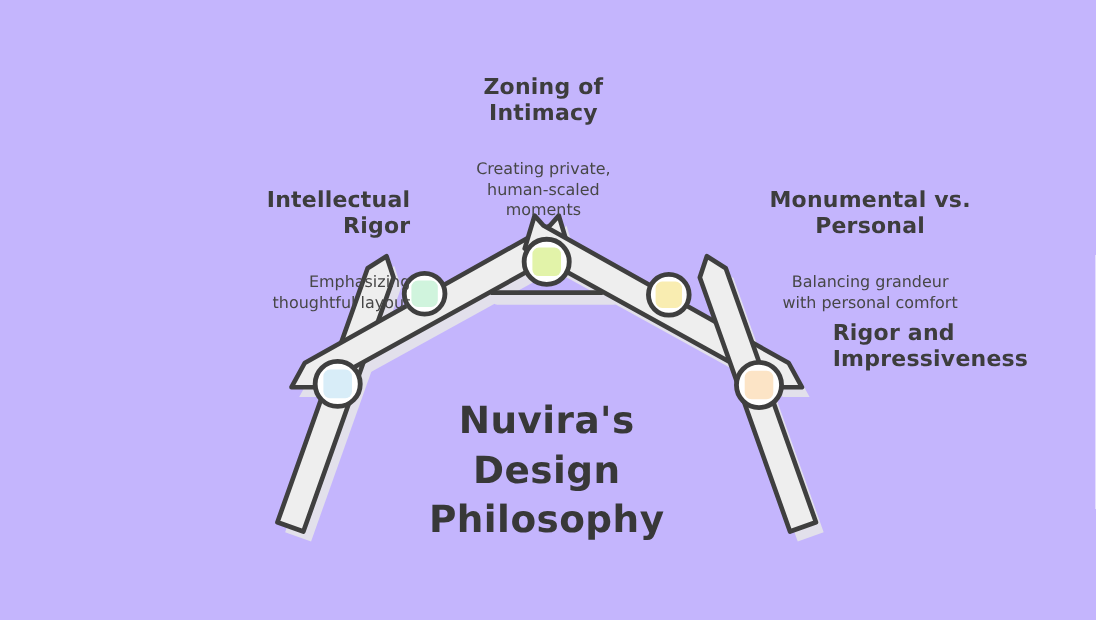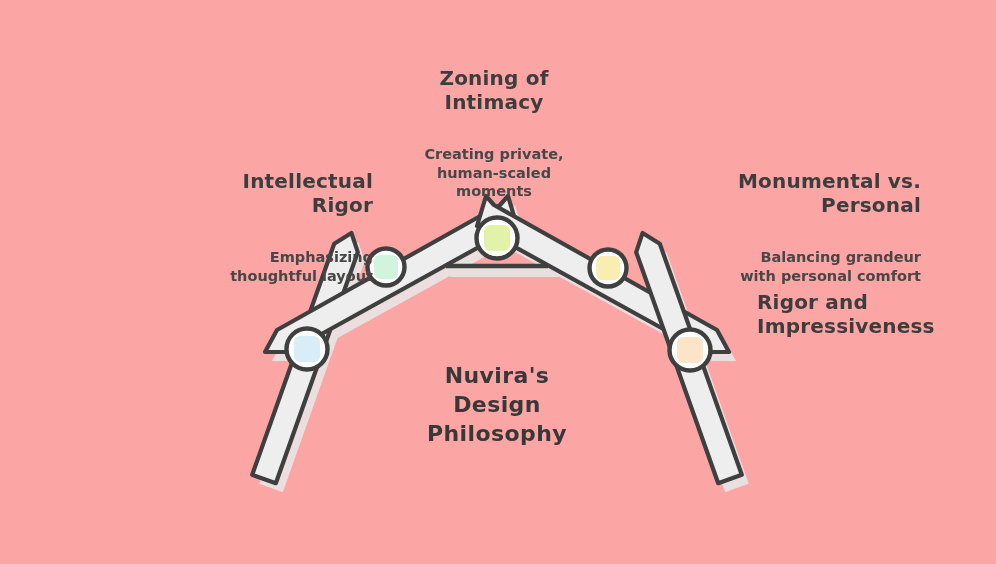--- a/index.html
+++ b/index.html
@@ -1,40 +1,40 @@
 <!DOCTYPE html>
 <html><head>
 <meta charset="utf-8">
 <style>
   * { margin:0; padding:0; box-sizing:border-box; }
   html,body { background:#ffffff; }
   .stage {
     position:relative; width:996px; height:564px; overflow:hidden;
-    background:#fca5a5;
+    background:#c4b5fd;
     font-family:"DejaVu Sans","Liberation Sans",sans-serif;
   }
   .arch-svg { position:absolute; left:0; top:0; }
   .label { position:absolute; white-space:pre-line; }
   .label h2 {
     font-size:20px; font-weight:bold; color:#3d3d3d; line-height:1.22;
     letter-spacing:.2px;
   }
   .label p {
-    font-size:14.5px; font-weight:bold; color:#474747; line-height:1.3;
+    font-size:14.5px; font-weight:normal; color:#474747; line-height:1.3;
     margin-top:11px;
   }
   .label-top        { left:334px; top:47px;  width:320px; text-align:center; }
   .label-left-upper { right:623px; top:150px; width:250px; text-align:right; }
-  .label-right-upper{ left:661px; top:150px; width:260px; text-align:right; }
+  .label-right-upper{ left:661px; top:150px; width:260px; text-align:center; }
   .label-left-lower { right:758px; top:282px; width:230px; text-align:right; }
   .label-right-lower{ left:757px; top:271px; width:230px; text-align:left; }
   .center-title {
     position:absolute; left:347px; top:361px; width:300px;
     text-align:center; white-space:pre-line;
-    font-size:22px; font-weight:bold; color:#383838; line-height:1.32;
+    font-size:34px; font-weight:bold; color:#383838; line-height:1.32;
     letter-spacing:.4px;
   }
 </style>
 </head>
 <body>
 
 <div class="stage">
 
   <svg class="arch-svg" width="996" height="564" viewBox="0 0 996 564">
 

